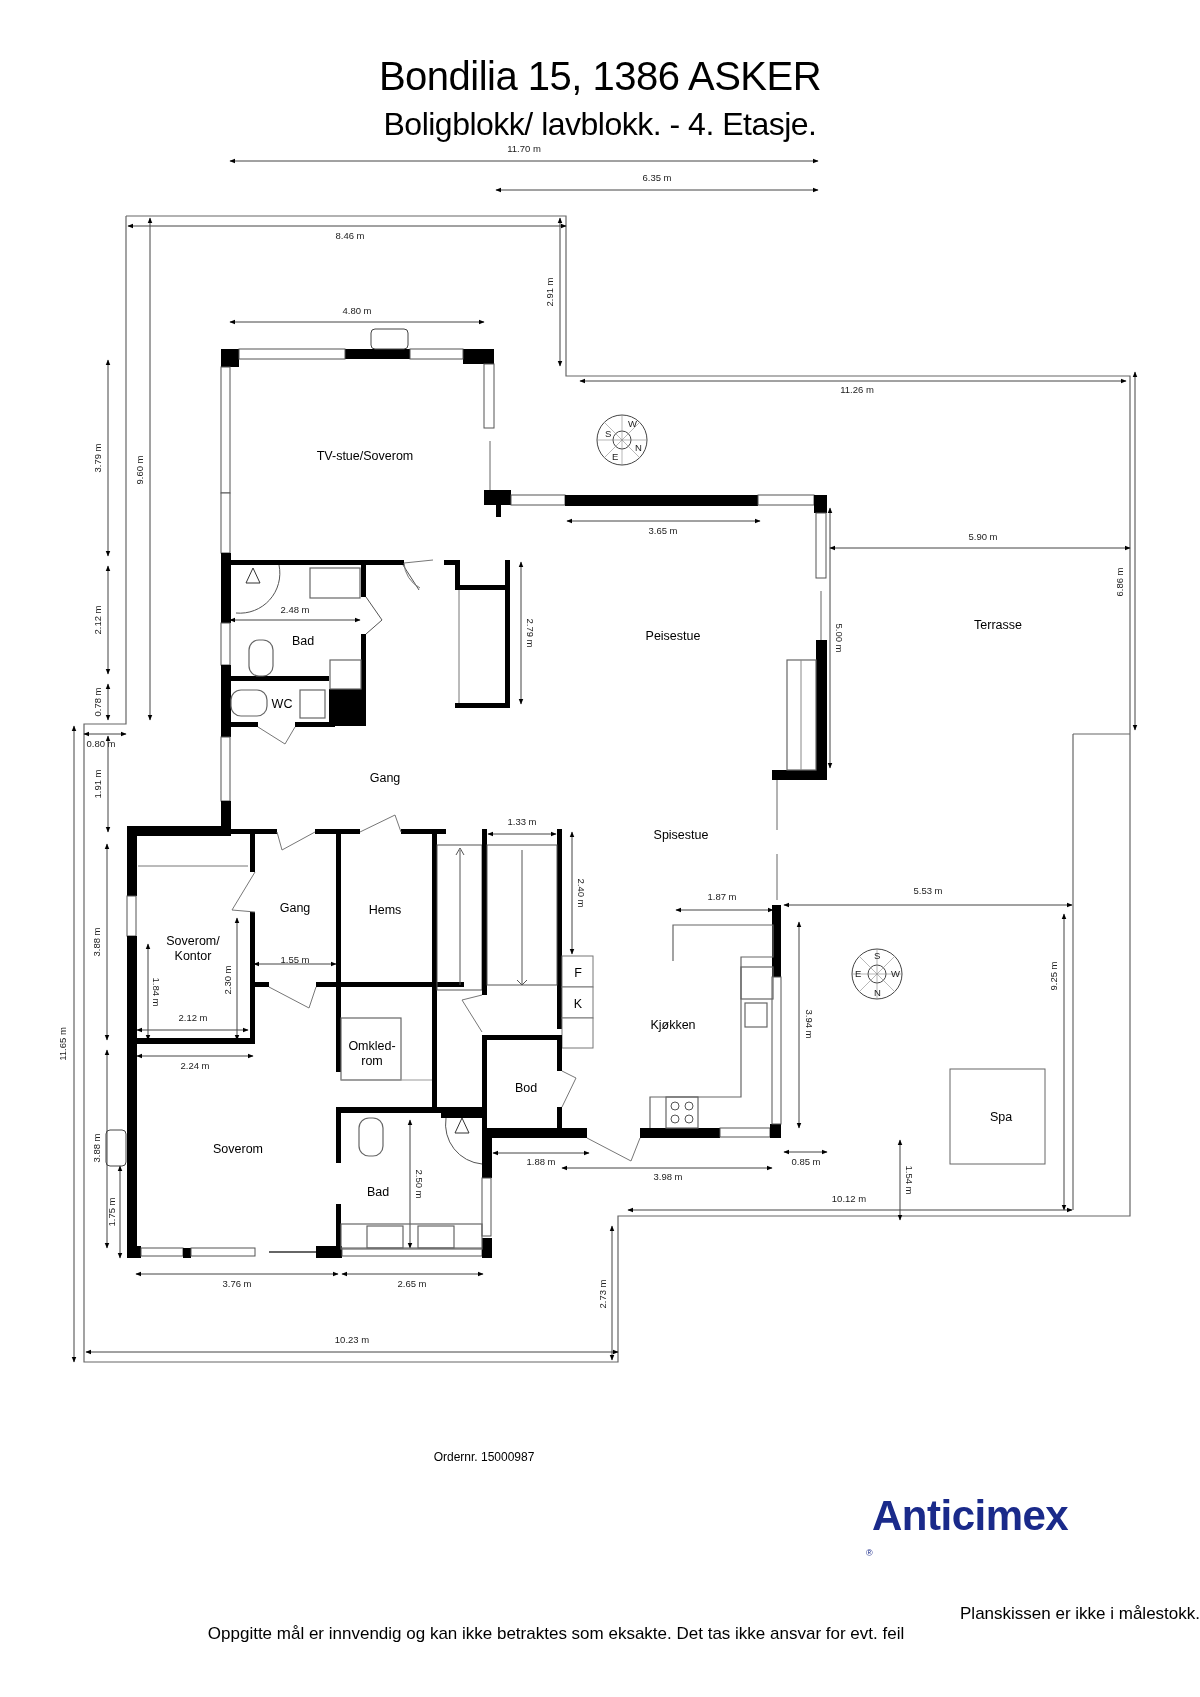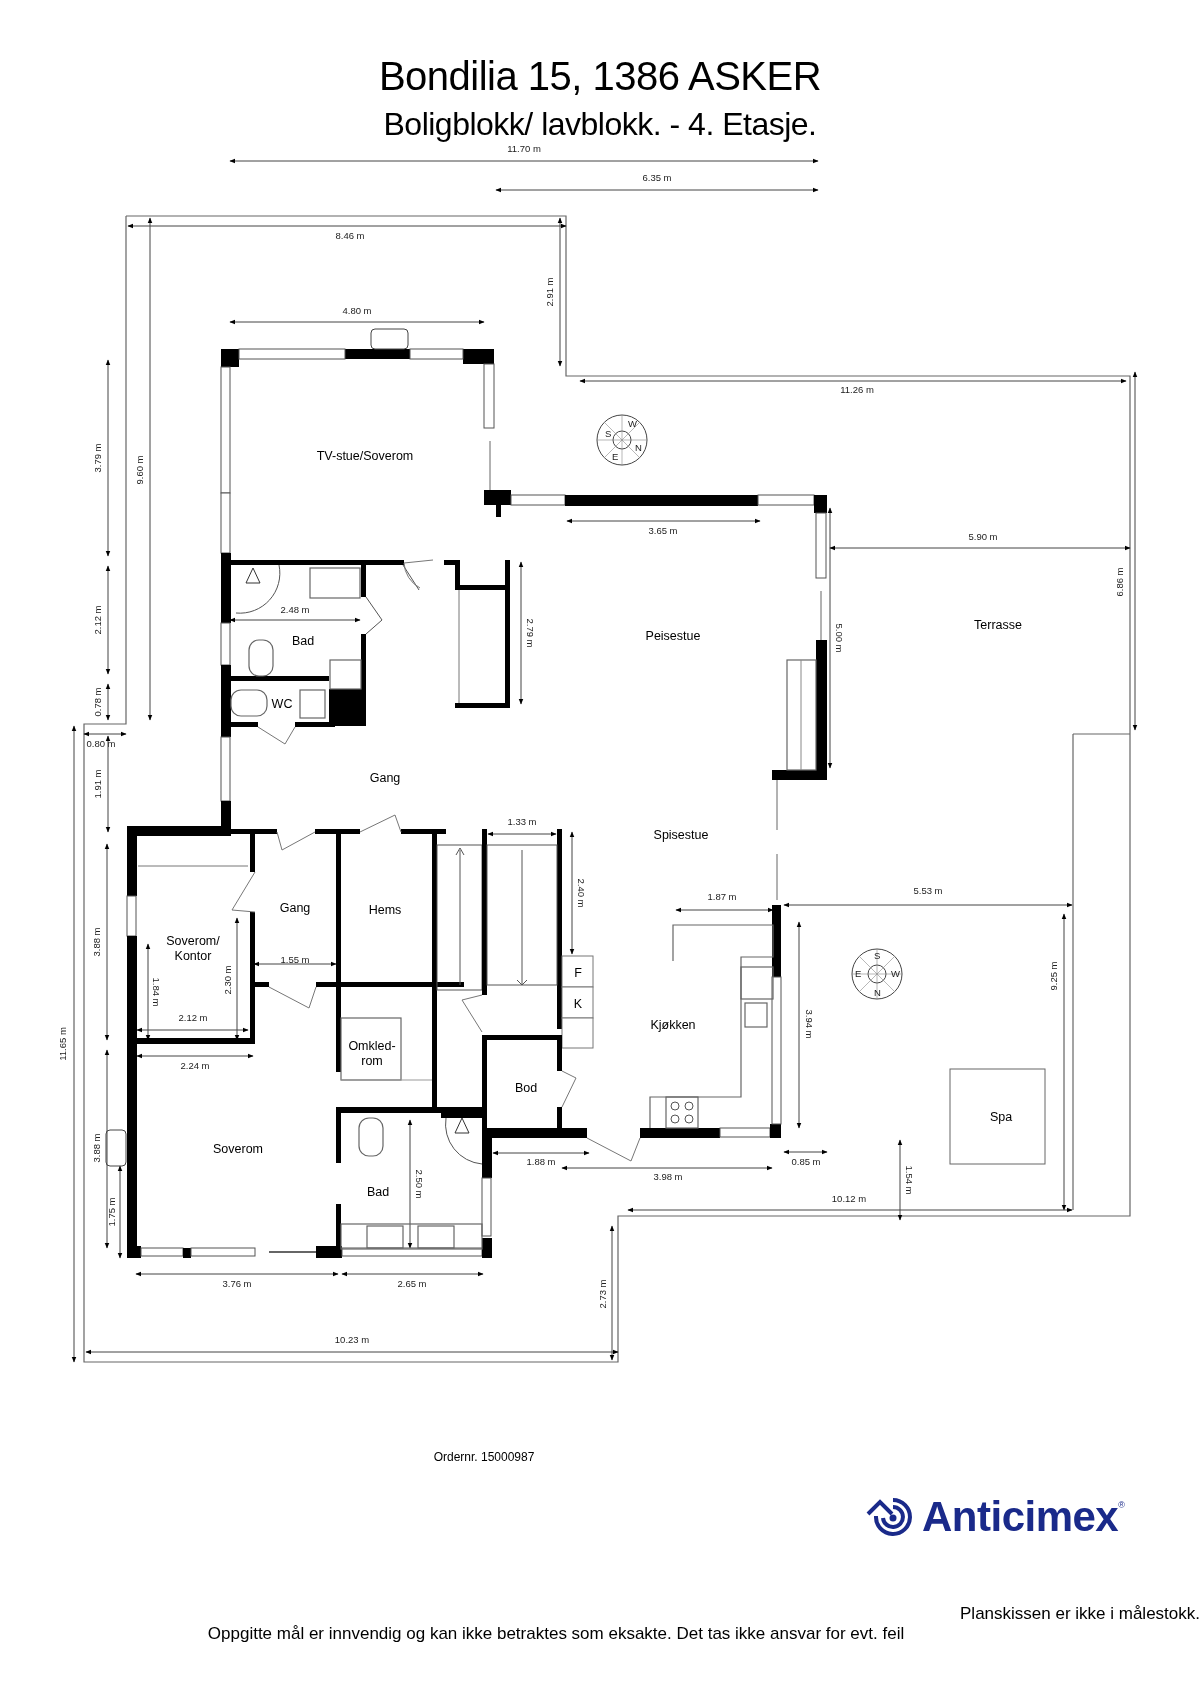--- a/index.html
+++ b/index.html
@@ -8,21 +8,21 @@
   #t1 { top:54px; font-size:40px; letter-spacing:-0.5px; }
   #t2 { top:106px; font-size:32px; letter-spacing:-0.5px; }
   svg#plan { position:absolute; left:0; top:0; }
   .wall { fill:#000; }
   .win { fill:#fff; stroke:#555; stroke-width:1; }
   .thin { fill:none; stroke:#666; stroke-width:1.2; }
   .dim { stroke:#444; stroke-width:1; fill:none; }
   .dimlbl { font-family:"Liberation Sans", sans-serif; font-size:9.5px; fill:#222; }
   .room { font-family:"Liberation Sans", sans-serif; font-size:12.5px; fill:#000; text-anchor:middle; }
   #order { position:absolute; top:1423px; left:0; width:968px; text-align:center; font-size:12px;margin-top:27px; }
-  #logo { position:absolute; left:866px; top:1492px; height:50px; display:flex; align-items:center; }
+  #logo { position:absolute; left:866px; top:1492px; height:50px; display:flex; align-items:center;flex-direction:column; }
   #logo-text { font-family:"Liberation Sans", sans-serif; font-weight:bold; font-size:42px; color:#1a2a8a; letter-spacing:-0.5px; margin-left:6px; }
   #logo-reg { font-size:9px; color:#1a2a8a; align-self:flex-start; margin-top:8px; }
   #disc1 { position:absolute; top:1604px; left:0; width:1200px; text-align:right; font-size:17px; }
   #disc2 { position:absolute; top:1624px; left:0; width:1112px; text-align:center; font-size:17px; }
 </style>
 </head>
 <body>
 
 <div id="t1" class="title">Bondilia 15, 1386 ASKER</div>
 <div id="t2" class="title">Boligblokk/ lavblokk.  - 4. Etasje.</div>

